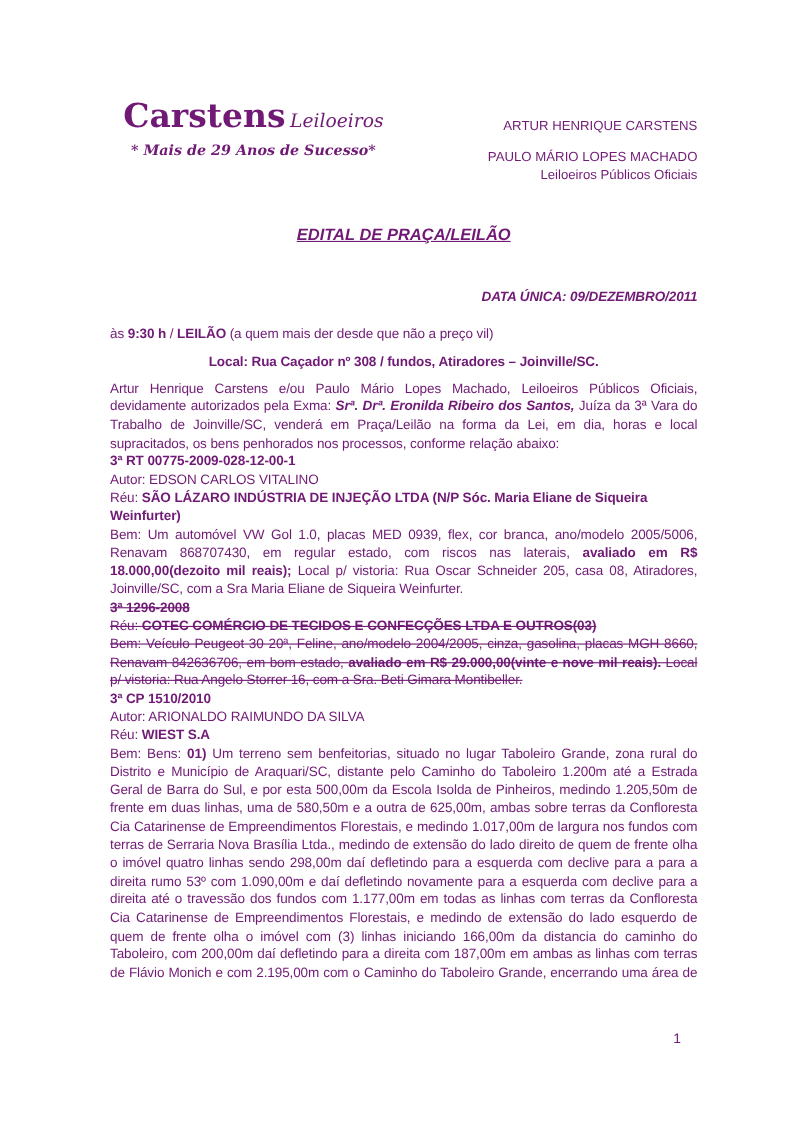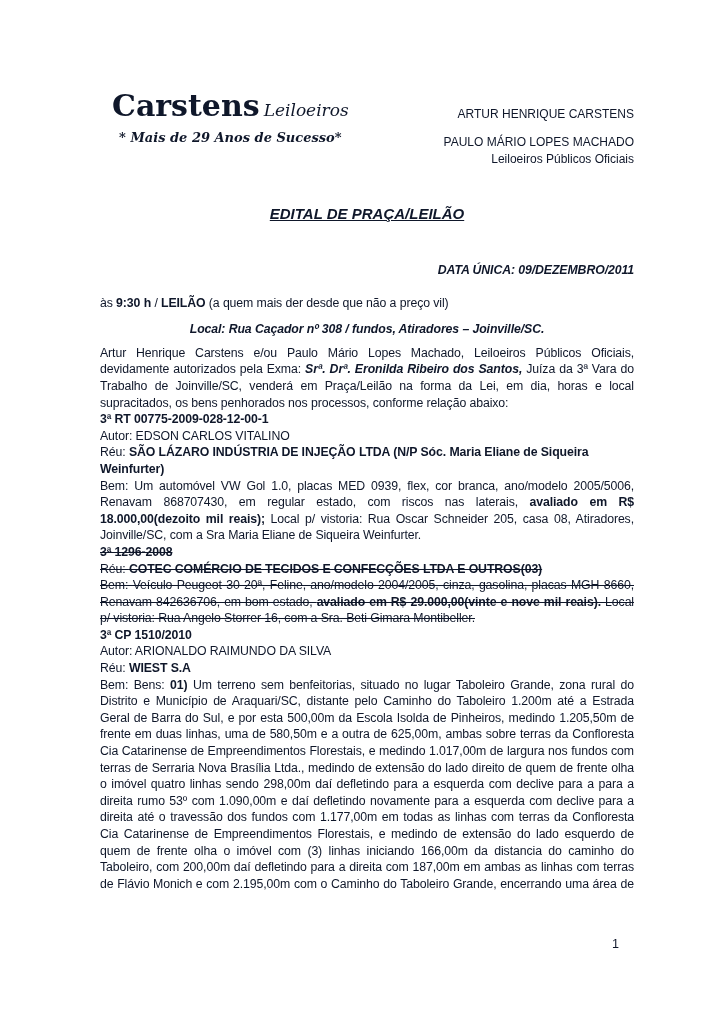--- a/index.html
+++ b/index.html
@@ -1,20 +1,20 @@
 <!DOCTYPE html>
 <html><head>
 <meta charset="utf-8">
 <style>
   html,body{margin:0;padding:0;background:#ffffff;}
   .page{
     position:relative;
     width:692px;height:1024px;
     background:#ffffff;
-    color:#0f172a;
+    color:#701a75;
     font-family:"Liberation Sans", sans-serif;
     font-size:12.3px;
     line-height:16.6px;
     letter-spacing:-0.1px;
     overflow:hidden;
   }
   .content{position:absolute;left:100px;width:534px;top:90px;}
   
   .hdr{display:flex;justify-content:space-between;align-items:flex-start;min-height:72px;}
   .logo{padding-left:12px;}
@@ -49,21 +49,21 @@
     font-weight:bold;font-style:italic;
     text-decoration:underline;
     font-size:15px;line-height:19px;
     margin-top:36px;
     letter-spacing:0;
   }
   .date-line{font-weight:bold;font-style:italic;margin-top:39px;text-align:right;}
   .sched{margin-top:16px;}
   .b{font-weight:bold;}
   .bi{font-weight:bold;font-style:italic;}
-  .loc-line{text-align:center;font-weight:bold;font-style:italic;margin-top:10px;}
+  .loc-line{text-align:center;font-weight:bold;margin-top:10px;}
   .intro{margin-top:7px;text-align:justify;}
   
   .case{}
   .case .num{font-weight:bold;}
   .bem{text-align:justify;}
   .stretch-last .bem{text-align-last:justify;}
   .struck{text-decoration:line-through;text-decoration-thickness:1px;}
   .page-num{position:absolute;top:936px;left:612px;font-size:12.6px;}
 </style>
 </head>

